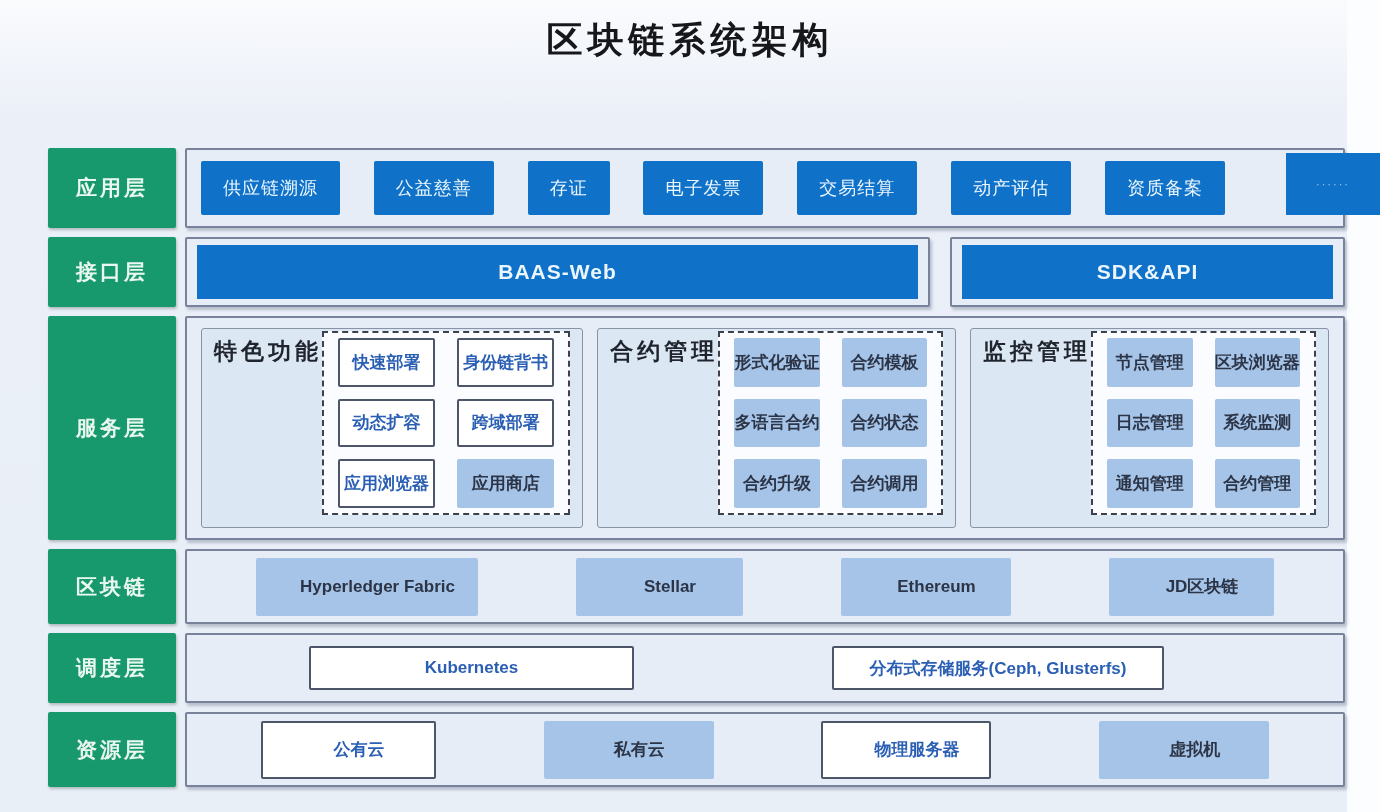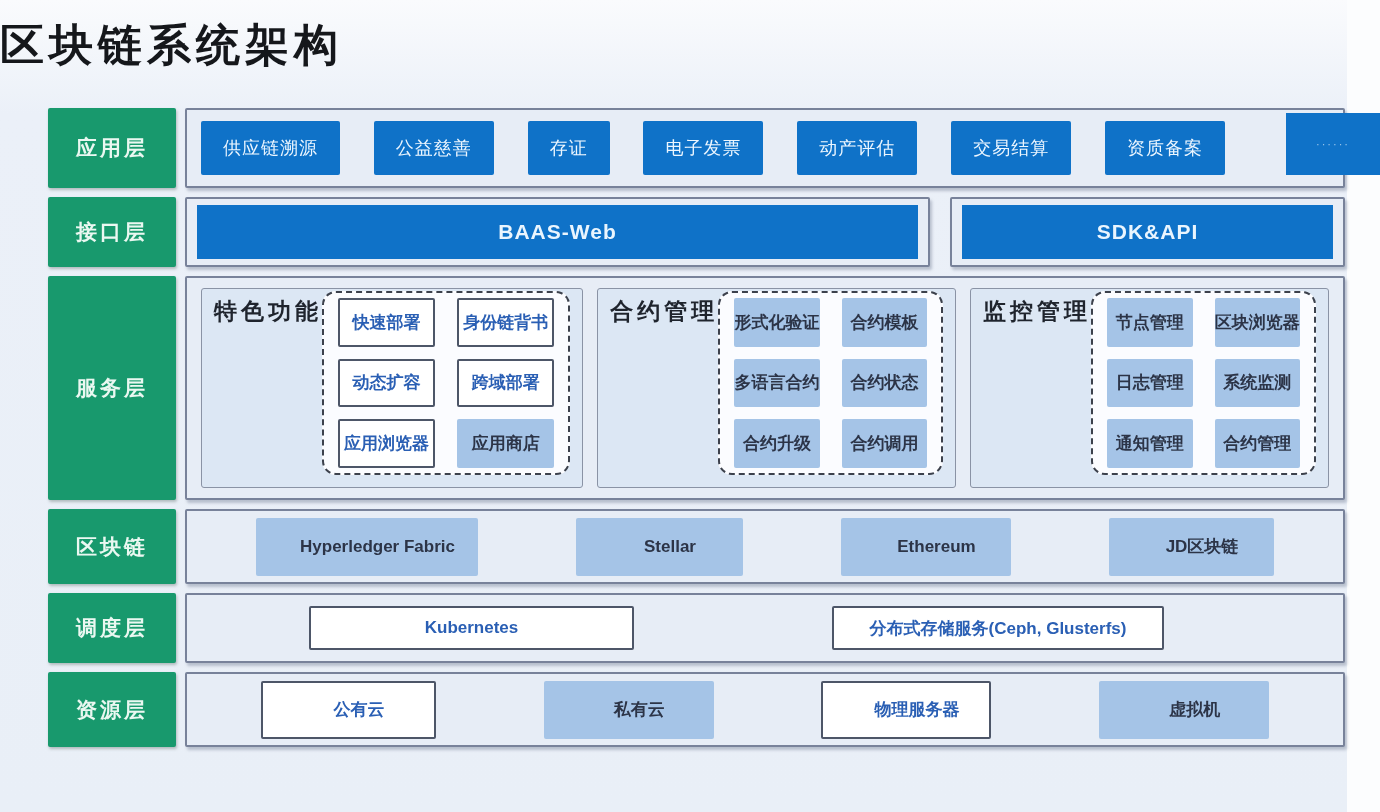--- a/index.html
+++ b/index.html
@@ -6,39 +6,39 @@
   html,body { width:1380px; height:812px; }
   body {
     font-family:"Liberation Sans","DejaVu Sans",sans-serif;
     background:linear-gradient(180deg,#fafbfd 0%,#ebf0f8 14%,#e9eff7 100%);
     position:relative; overflow:hidden;
   }
   .white-strip { position:absolute; top:0; right:0; width:33px; height:100%;
     background:#fcfdfe; }
   .page-title {
     position:absolute; top:16px; left:0; width:1380px;
-    text-align:left; font-size:44px; font-weight:900; color:#15171b;
+    text-align:center; font-size:36px; font-weight:900; color:#15171b;
     letter-spacing:5px;
   }
   .diagram { position:absolute; left:48px; top:108px; width:1297px; }
   .row { display:flex; margin-bottom:9px; }
   .layer-label {
     width:128px; flex:0 0 128px; background:#18996d; color:#eaf8f1;
     display:flex; align-items:center; justify-content:center;
     font-size:21px; font-weight:bold; letter-spacing:3px; border-radius:2px;
     box-shadow:1px 2px 3px rgba(70,90,80,0.35);
   }
   .row-panel {
     flex:1; margin-left:9px; background:#e7edf6;
     border:2px solid #78829a; border-radius:2px;
     box-shadow:2px 3px 3px rgba(90,100,125,0.35);
     position:relative;
   }
   
-  .row-app  { height:80px; }
+  .row-app  { height:80px;margin-top:40px; }
   .row-if   { height:70px;text-align:center; }
   .row-svc  { height:224px; }
   .row-bc   { height:75px; }
   .row-sched{ height:70px; }
   .row-res  { height:75px; }
 
   
   .app-panel { display:flex; align-items:center; justify-content:space-between;
     padding:0 14px; padding-right:118px; }
   .app-box {
@@ -68,21 +68,21 @@
     display:flex; flex-direction:row; padding:2px 12px 12px;
   }
   .svc-group.featured { flex:1.07; }
   .svc-title {
     text-align:center; font-size:23px; font-weight:bold; color:#1f242d;
     letter-spacing:4px; padding:5px 0 6px;
   }
   .svc-dashed {
     flex:1; border:2px dashed #3c414c; background:#fbfcff;
     display:grid; grid-template-columns:1fr 1fr; gap:12px 22px; padding:5px 14px;
-    border-radius:14px;
+    border-radius:0;
   }
   .btn {
     display:flex; align-items:center; justify-content:center;
     font-size:17px; font-weight:bold; border-radius:2px; white-space:nowrap;
   }
   .btn-white { background:#ffffff; border:2px solid #4d5668; color:#2a5fb4; }
   .btn-blue  { background:#a5c4e7; color:#2c3447; }
 
   
   .spread-panel { display:flex; align-items:center; justify-content:space-around;
@@ -105,22 +105,22 @@
 
 <div class="diagram">
 
   <div class="row row-app">
     <div class="layer-label">应用层</div>
     <div class="row-panel app-panel">
       <div class="app-box">供应链溯源</div>
       <div class="app-box">公益慈善</div>
       <div class="app-box">存证</div>
       <div class="app-box">电子发票</div>
+      <div class="app-box">交易结算</div>
       <div class="app-box">动产评估</div>
-      <div class="app-box">交易结算</div>
       <div class="app-box">资质备案</div>
       <div class="app-box-more">······</div>
     </div>
   </div>
 
   <div class="row row-if">
     <div class="layer-label">接口层</div>
     <div class="row-panel if-left">
       <div class="if-box">BAAS-Web</div>
     </div>

